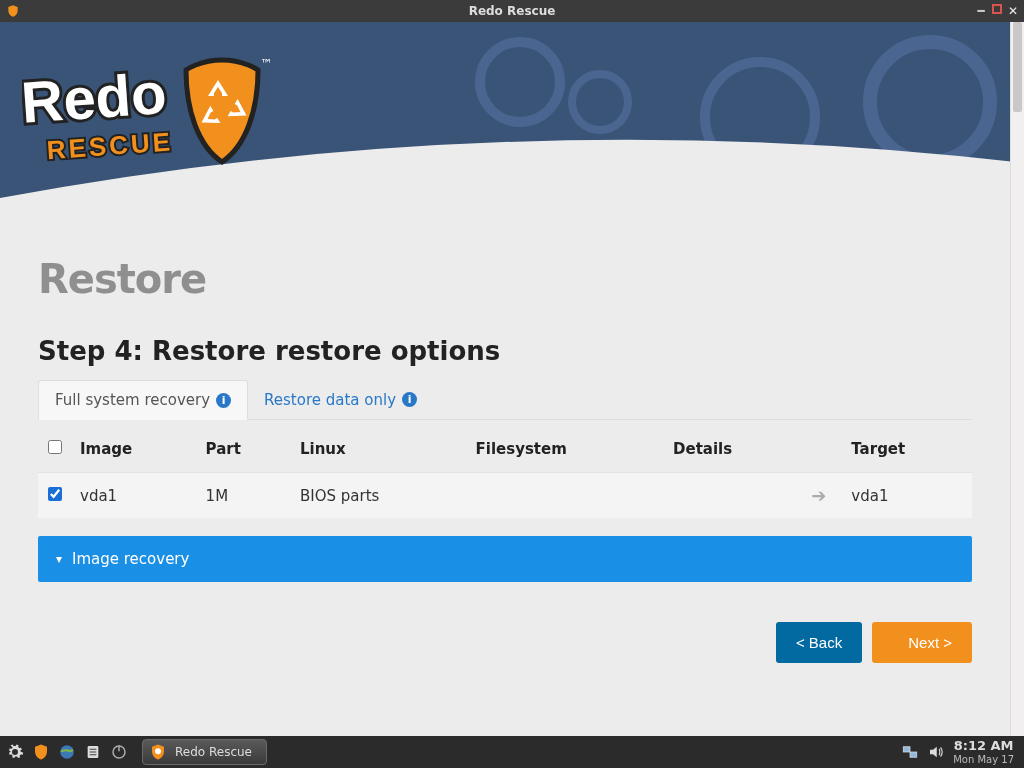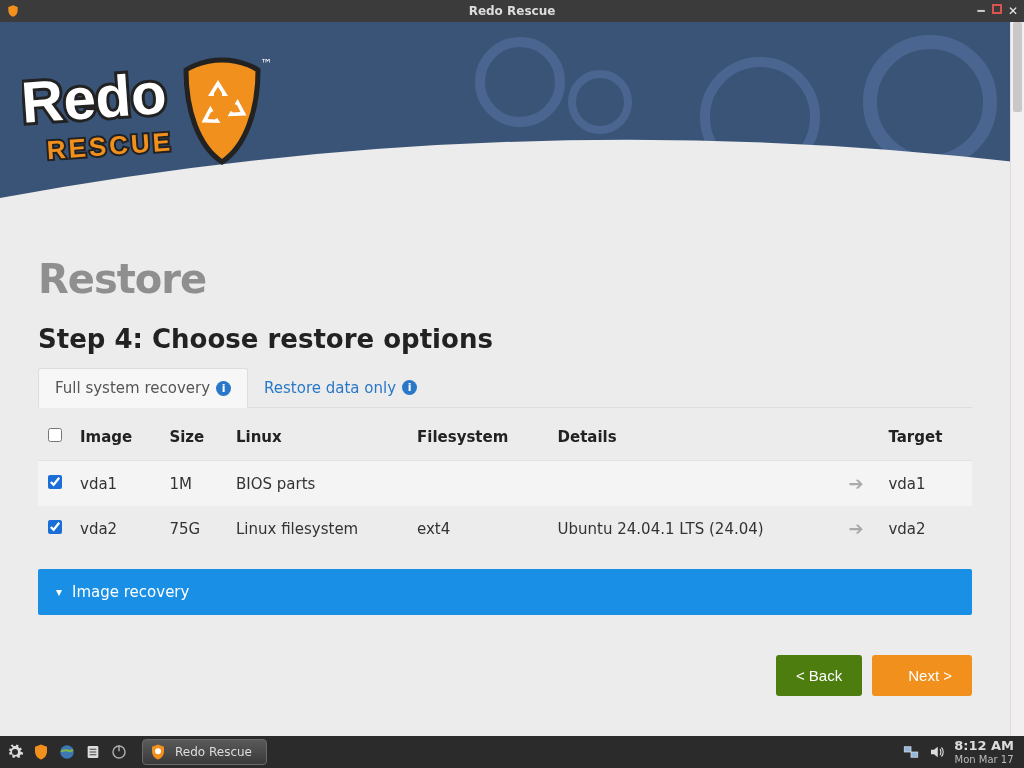--- a/index.html
+++ b/index.html
@@ -33,21 +33,21 @@
   
   .banner {
     position: relative; height: 190px; background:#3a5478; overflow:hidden;
   }
   .banner svg.curve { position:absolute; left:0; bottom:-1px; width:1024px; height:190px; }
   .banner .rings { position:absolute; inset:0; }
   .logo { position:absolute; left:22px; top:30px; width:250px; height:120px; }
 
   
   .content { padding: 30px 38px 20px 38px; width: calc(100% - 14px); }
-  h1.page-title { font-size: 40px; font-weight:800; color:#8f8f8f; letter-spacing:-1px; margin-top:14px; margin-bottom:22px; }
+  h1.page-title { font-size: 40px; font-weight:800; color:#8f8f8f; letter-spacing:-1px; margin-top:14px; margin-bottom:34px; }
   h2.step-title { font-size:26px; font-weight:700; color:#222; margin-bottom:14px; }
   p.instruct { font-size:15px; color:#333; margin-bottom:18px; }
 
   
   .tabs { display:flex; border-bottom:1px solid #ddd; }
   .tab { padding:10px 16px; font-size:15px; display:flex; align-items:center; gap:6px; cursor:pointer; }
   .tab.active { background:#f7f7f7; border:1px solid #ddd; border-bottom:1px solid #f7f7f7; margin-bottom:-1px; color:#555; border-radius:3px 3px 0 0;}
   .tab.inactive { color:#2978c8; }
   .info-badge { width:15px; height:15px; border-radius:50%; background:#2978c8; color:#fff; font-size:11px; font-weight:bold; display:inline-flex; align-items:center; justify-content:center; }
 
@@ -63,21 +63,21 @@
   
   .details-bar {
     background:#1a8fe6; color:#fff; padding:14px 18px; margin-top:18px; font-size:15px;
     display:flex; align-items:center; gap:10px; cursor:pointer; border-radius:2px;
   }
   .chev { font-size:12px; }
 
   
   .btnrow { display:flex; justify-content:flex-end; gap:10px; margin-top:40px; }
   .btn { padding:12px 20px; font-size:15px; border:none; border-radius:3px; cursor:pointer; color:#fff; }
-  .btn.back { background:#4d7c0f; }
+  .btn.back { background:#0369a1; }
   .btn.next { background:#f2901d;padding-left:36px; }
 
   
   .taskbar {
     height:32px; background:#2b2b2b; display:flex; align-items:center; color:#ddd;
     font-size:12px; padding:0 6px; gap:8px;
   }
   .taskbar .ticon { width:18px; height:18px; display:flex; align-items:center; justify-content:center; cursor:pointer; }
   .task-app {
     display:flex; align-items:center; gap:8px; background:linear-gradient(#5a5a5a,#3a3a3a);
@@ -136,67 +136,57 @@
             <path d="M-14 -10 l10 -16 l10 16 l-6 0 l0 -3 l-4 -6 l-4 6 l0 3 z" transform="rotate(240)"></path>
           </g>
         </g>
         <text x="238" y="16" font-size="12" fill="#fff">™</text>
       </svg>
     </div>
   </div>
 
   <div class="content">
     <h1 class="page-title">Restore</h1>
-    <h2 class="step-title">Step 4: Choose restore options</h2>
+    <h2 class="step-title">Step 4: Restore restore options</h2>
 
     <div class="tabs">
       <div class="tab active">
         <span>Full system recovery</span>
         <span class="info-badge">i</span>
       </div>
       <div class="tab inactive">
         <span>Restore data only</span>
         <span class="info-badge">i</span>
       </div>
     </div>
 
     <table class="parts">
       <thead>
         <tr>
           <th><input type="checkbox" style=""></th>
           <th>Image</th>
-          <th>Size</th>
+          <th>Part</th>
           <th>Linux</th>
           <th>Filesystem</th>
           <th>Details</th>
           <th style="width:40px"></th>
           <th>Target</th>
         </tr>
       </thead>
       <tbody>
         <tr class="datarow">
           <td><input type="checkbox" checked="" style=""></td>
           <td>vda1</td>
           <td>1M</td>
           <td>BIOS parts</td>
           <td></td>
           <td></td>
           <td><span class="arrow-icon">➔</span></td>
           <td>vda1</td>
         </tr>
-        <tr class="datarow">
-          <td><input type="checkbox" checked="" style=""></td>
-          <td>vda2</td>
-          <td>75G</td>
-          <td>Linux filesystem</td>
-          <td>ext4</td>
-          <td>Ubuntu 24.04.1 LTS (24.04)</td>
-          <td><span class="arrow-icon">➔</span></td>
-          <td>vda2</td>
-        </tr>
       </tbody>
     </table>
 
     <div class="details-bar">
       <span class="chev">▾</span>
       <span>Image recovery</span>
     </div>
 
     <div class="btnrow">
       <button class="btn back">&lt; Back</button>
@@ -259,15 +249,15 @@
       </svg>
   </div>
   <div class="ticon">
     <svg viewBox="0 0 24 24" width="18" height="18">
         <path fill="#ddd" d="M4 9v6h4l5 4V5L8 9H4z"></path>
         <path d="M16 8c1.5 1.5 1.5 6.5 0 8M18 6c3 3 3 9 0 12" stroke="#ddd" fill="none" stroke-width="1.5"></path>
       </svg>
   </div>
   <div class="clock">
     <div class="time">8:12 AM</div>
-    <div class="date">Mon Mar 17</div>
+    <div class="date">Mon May 17</div>
   </div>
 </div>
 
 </body></html>

